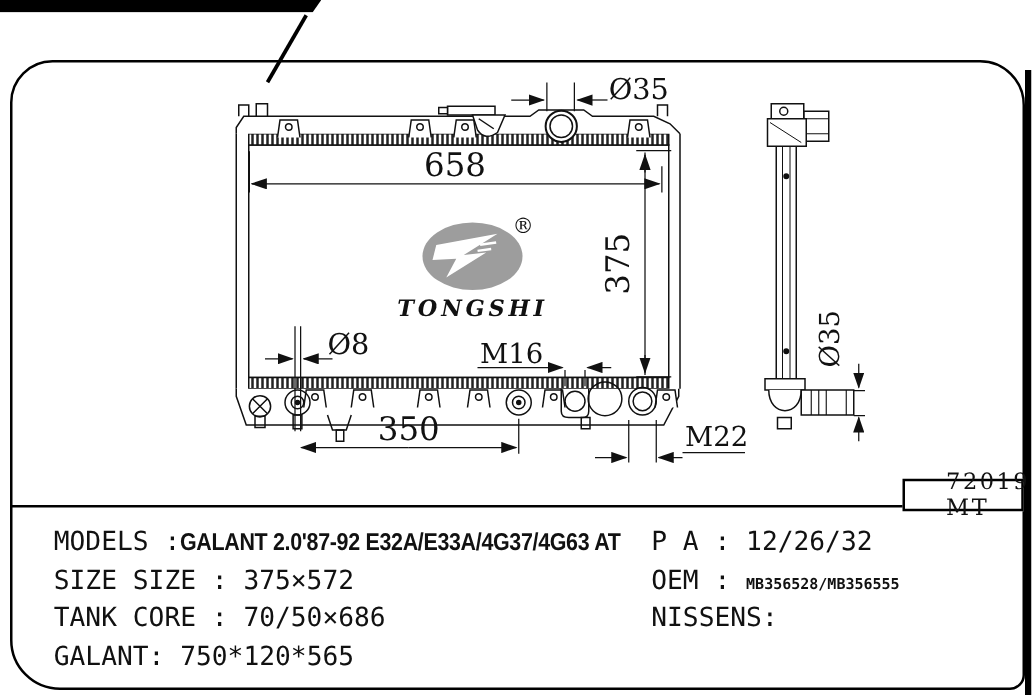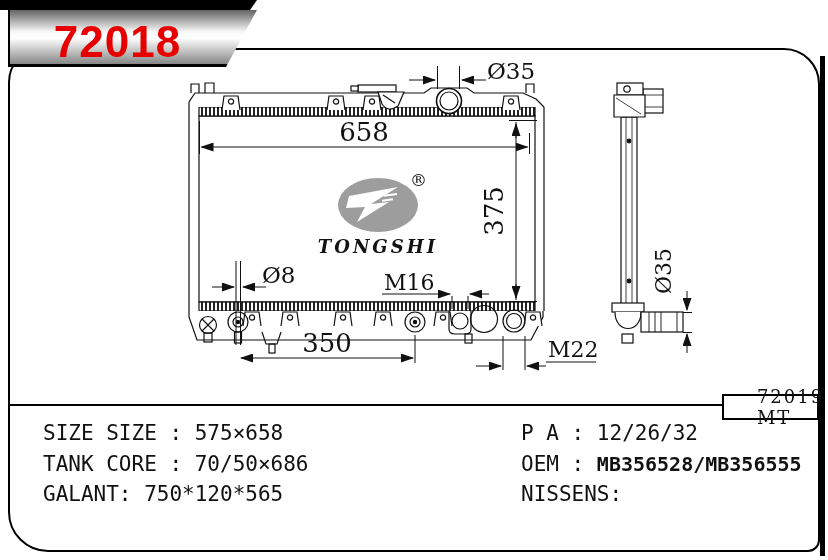--- a/index.html
+++ b/index.html
@@ -15,48 +15,45 @@
   .banner-edge{position:absolute;left:228px;top:8px;width:3px;height:62px;background:#000;
           transform:rotate(30deg);}
   .banner-num{position:absolute;left:0;top:7px;width:215px;text-align:center;
           font-family:"Liberation Sans",sans-serif;font-weight:bold;font-size:44px;
           letter-spacing:1px;color:#e60000;}
   
   .frame{position:absolute;left:8px;top:48px;width:808px;height:500px;
          border:2px solid #000;border-radius:34px 36px 12px 40px;}
   .divider{position:absolute;left:8px;top:404px;width:812px;height:2px;background:#000;}
   .rightbar{position:absolute;left:820px;top:56px;width:5px;height:500px;background:#000;}
-  .refbox{position:absolute;left:722px;top:394px;width:97px;height:26px;border:2px solid #000;
+  .refbox{position:absolute;left:722px;top:383px;width:97px;height:26px;border:2px solid #000;
           box-sizing:border-box;display:flex;align-items:center;justify-content:center;
           font-family:"DejaVu Serif",serif;font-size:18px;letter-spacing:2px;background:#fff;padding-left:40px;}
   
   svg text{font-family:"DejaVu Serif",serif;fill:#111;}
   
   .specs{position:absolute;left:0;top:406px;width:828px;height:142px;font-size:21px;}
   .col-left{position:absolute;left:43px;top:12px;}
   .col-right{position:absolute;left:521px;top:12px;}
   .srow{height:30.5px;line-height:30.5px;white-space:nowrap;}
   .val-bold{font-family:"Liberation Sans",sans-serif;font-weight:bold;font-size:19.5px;
             letter-spacing:-0.3px;display:inline-block;transform:scaleX(0.88);transform-origin:0 50%;}
-  .val-bold2{font-family:"DejaVu Sans Mono",monospace;font-weight:bold;font-size:20px;}
+  .val-bold2{font-family:"DejaVu Sans Mono",monospace;font-weight:bold;font-size:12px;}
 </style>
 </head>
 <body>
 
 <div id="page">
 
   <div class="frame"></div>
   <div class="rightbar"></div>
   <div class="divider"></div>
 
   <div class="topbar"></div>
   <div class="banner-edge"></div>
-  <div class="banner">
-    <div class="banner-num">72018</div>
-  </div>
 
   <div class="refbox">72019 MT</div>
 
   <svg style="position:absolute;left:0;top:0;" width="828" height="405" viewBox="0 0 828 405">
     <defs>
       <marker id="ar" markerWidth="13" markerHeight="9" refX="12" refY="4.5" orient="auto">
         <path d="M0 0 L13 4.5 L0 9 Z" fill="#111"></path>
       </marker>
       <pattern id="fins" width="4" height="9" patternUnits="userSpaceOnUse">
         <rect width="4" height="9" fill="#fff"></rect>
@@ -198,21 +195,22 @@
       <path d="M349,196 L398,187 L371,204 L389,202 L357,222 L365,207 L346,208 Z" fill="#fff"></path>
       <rect x="384" y="194" width="13" height="2" fill="#fff" transform="rotate(-8 390 195)"></rect>
       <rect x="382" y="199" width="11" height="2" fill="#fff" transform="rotate(-8 387 200)"></rect>
       <text x="410" y="186" font-size="17" fill="#9d9d9d" font-family="Liberation Sans, sans-serif">®</text>
       <text x="378" y="253" text-anchor="middle" font-size="18" font-weight="bold" font-style="italic" letter-spacing="3" fill="#9d9d9d">TONGSHI</text>
     </g>
   </svg>
 
   <div class="specs">
     <div class="col-left">
-      <div class="srow"><span>SIZE SIZE : </span><span>575×658</span></div>
+      <div class="srow"><span>MODELS :</span><span class="val-bold">GALANT 2.0'87-92 E32A/E33A/4G37/4G63 AT</span></div>
+      <div class="srow"><span>SIZE SIZE : </span><span>375×572</span></div>
       <div class="srow"><span>TANK CORE : </span><span>70/50×686</span></div>
       <div class="srow"><span>GALANT: </span><span>750*120*565</span></div>
     </div>
     <div class="col-right">
       <div class="srow"><span>P A : </span><span>12/26/32</span></div>
       <div class="srow"><span>OEM : </span><span class="val-bold2">MB356528/MB356555</span></div>
       <div class="srow"><span>NISSENS:</span><span></span></div>
     </div>
   </div>
 

